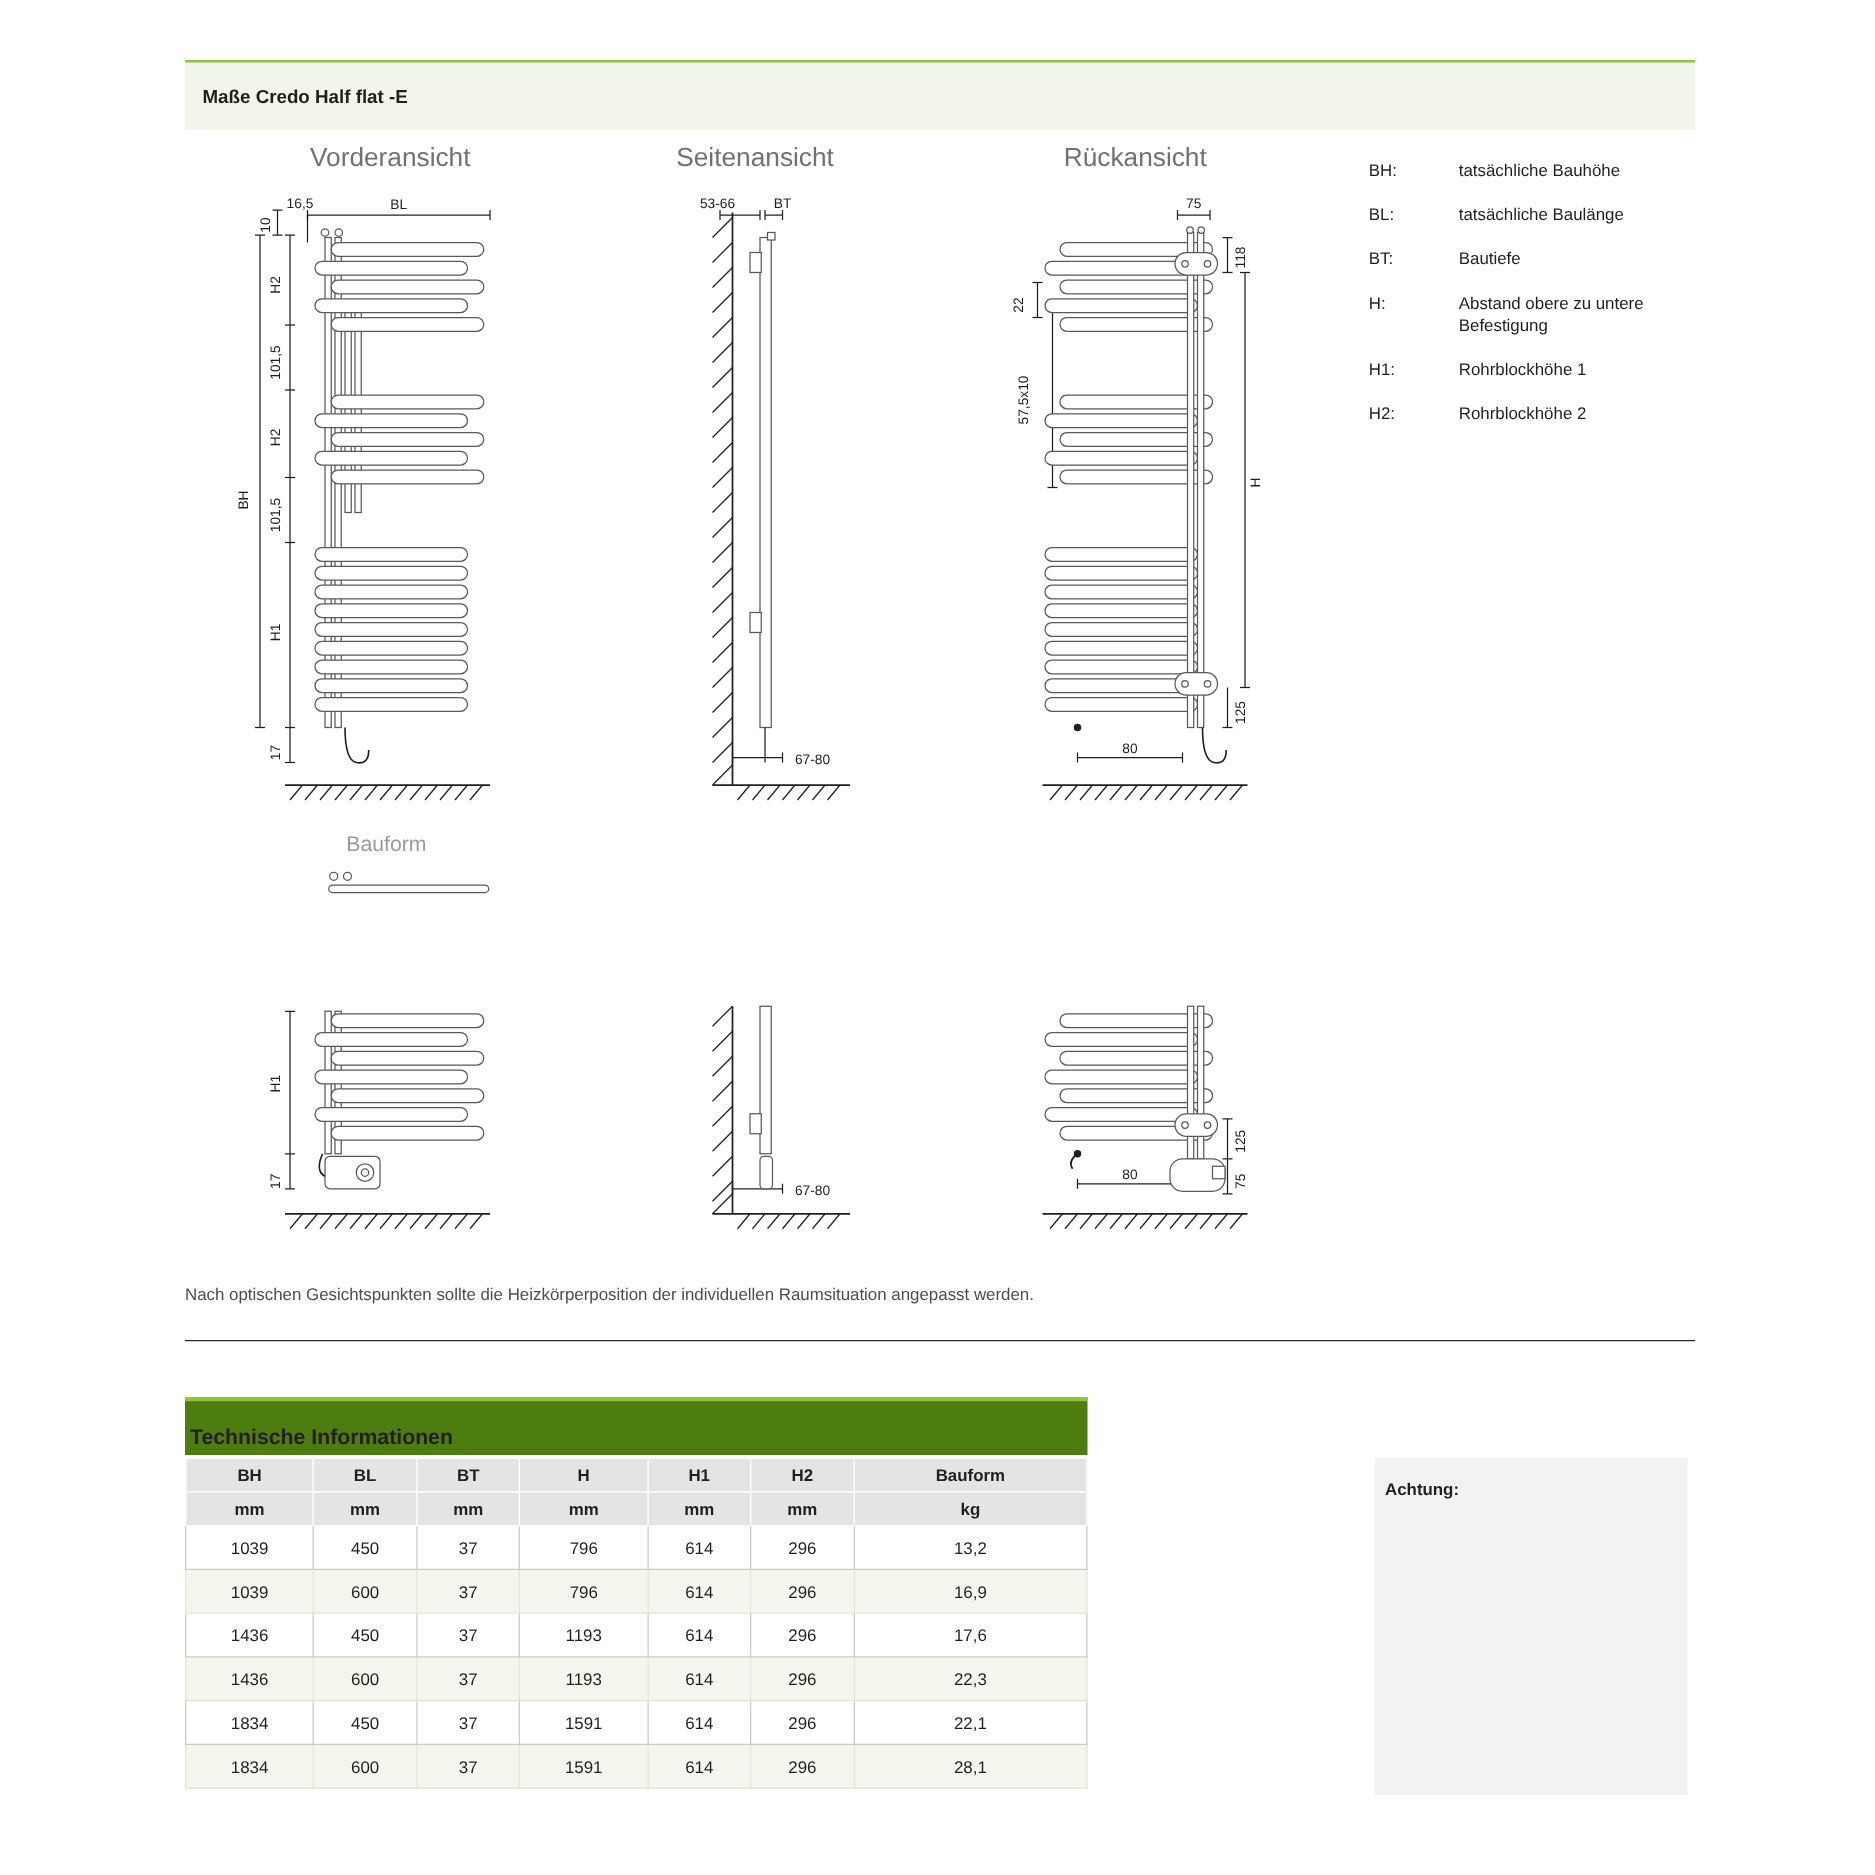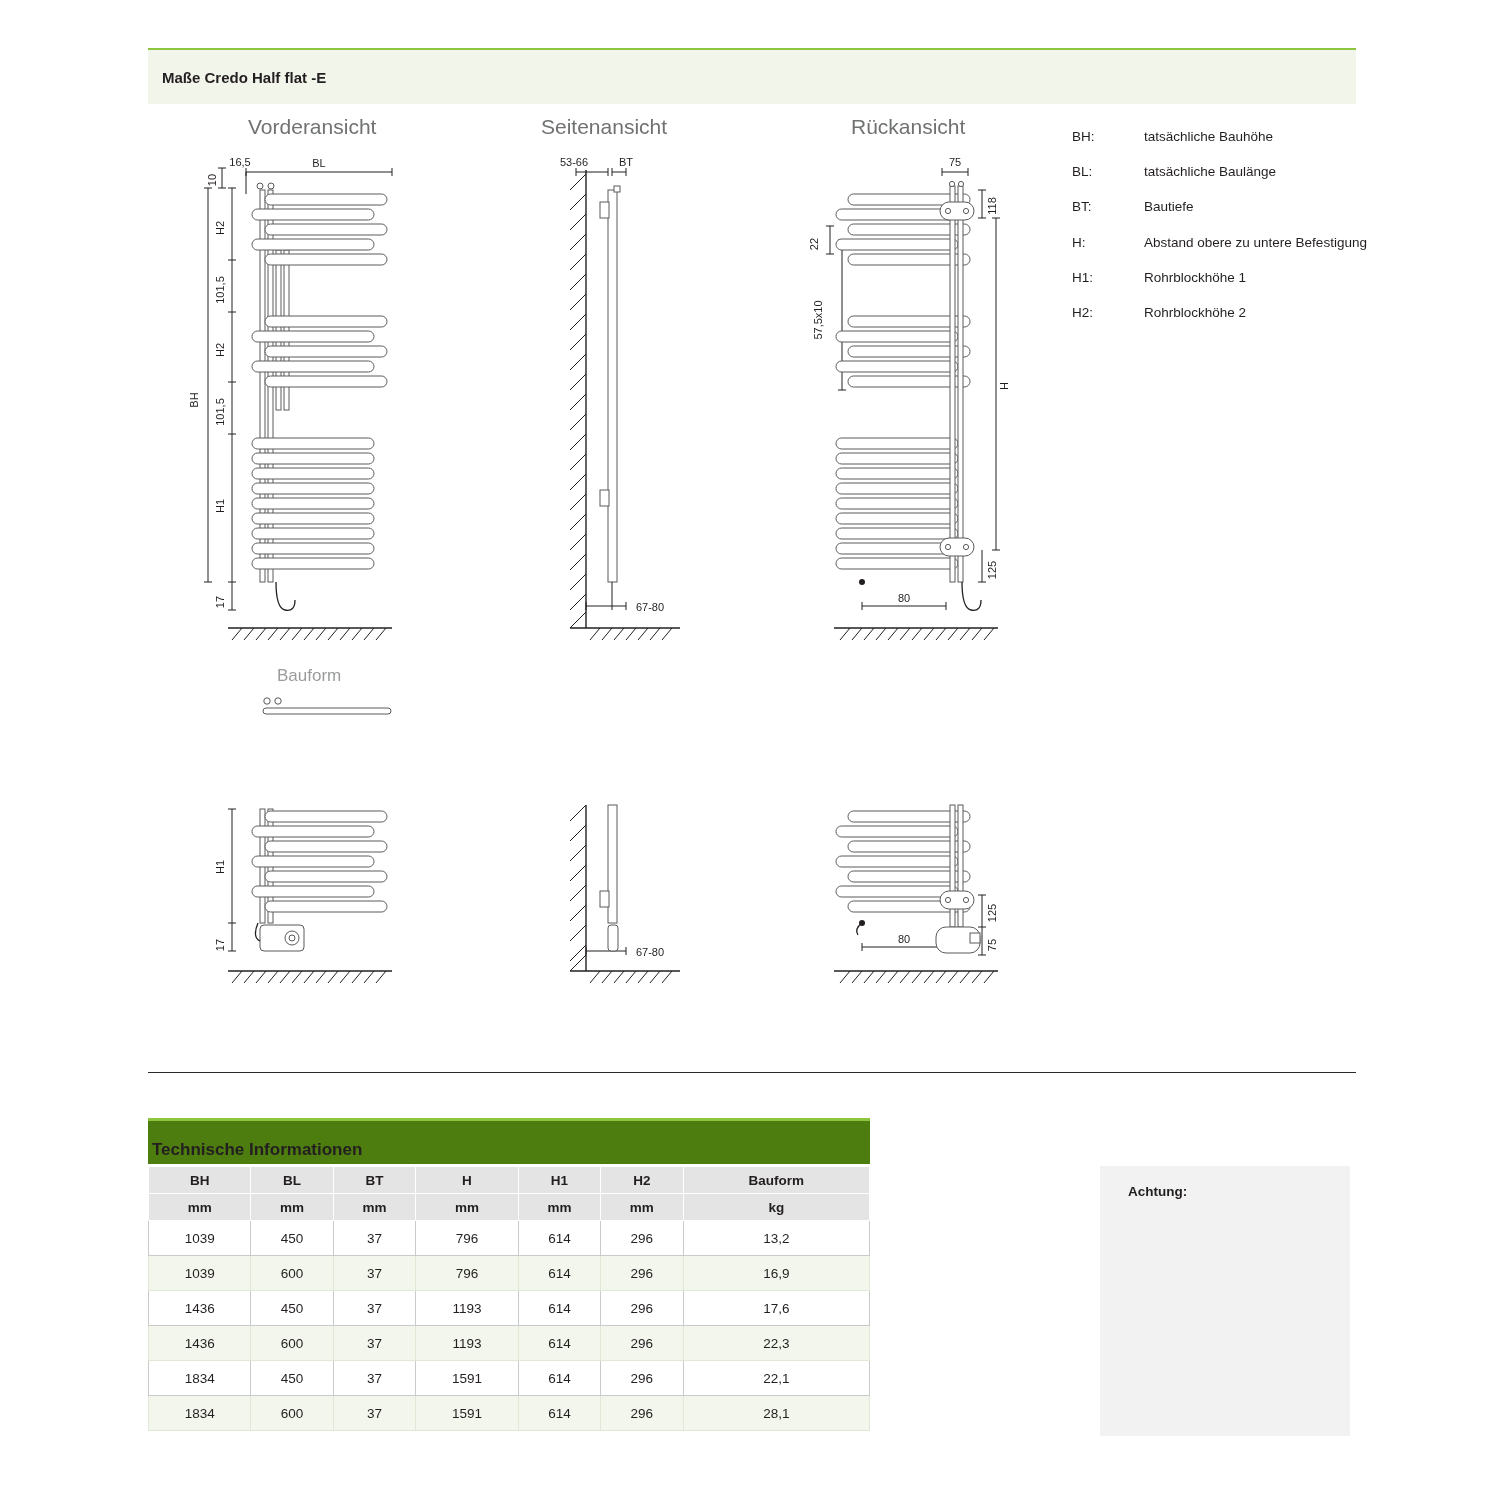--- a/index.html
+++ b/index.html
@@ -31,21 +31,21 @@
      background:#4d7c0f;border-top:3px solid #8cc63e;font-size:17px;padding-left:4px;align-items:flex-end;padding-bottom:4px;}
 
   .view-title{
     position:absolute;font-size:21px;color:#6f7271;
   }
   .bauform-title{position:absolute;font-size:17px;color:#9a9c9b;}
 
   
   .legend{position:absolute;left:1072px;top:128px;width:300px;font-size:13.5px;color:#231f20;}
   .legend-row{display:flex;margin-bottom:17px;line-height:1.35;}
-  .legend-key{width:72px;flex:none;}
+  .legend-key{width:72px;flex:none;margin-left:23px;}
   .legend-val{flex:1;}
 
   
   .note{position:absolute;left:148px;top:1028px;width:1200px;font-size:13.5px;color:#4d4d4d;}
 
   
   .divider{position:absolute;left:148px;top:1072px;width:1208px;height:1px;background:#2b2b2b;}
 
   
   .tbl{position:absolute;left:148px;top:1166px;width:722px;border-collapse:collapse;font-size:13.5px;}
@@ -61,21 +61,21 @@
   .tbl tbody tr:nth-child(odd) td{background:#ffffff;}
   .tbl tbody tr:nth-child(even) td{background:#f2f6ec;}
   .tbl tbody td{border:1px solid #c9cbc9;}
   .tbl tbody tr:nth-child(even) td{border:1px solid #dfe7d5;}
 
   
   .achtung{
     position:absolute;left:1100px;top:1166px;width:250px;height:270px;
     background:#f1f2f1;
     font-size:13.5px;line-height:1.55;
-    padding:16px 28px;box-sizing:border-box;
+    padding:16px 8px;box-sizing:border-box;
   }
   .achtung b{display:block;margin-bottom:4px;}
 
   
   svg{position:absolute;}
   .dimtxt{font-family:"Liberation Sans",sans-serif;font-size:11px;fill:#231f20;}
 </style>
 </head>
 <body>
 
@@ -507,20 +507,21 @@
       <rect x="136" y="132" width="44" height="26" rx="10"></rect>
       <rect x="170" y="138" width="10" height="10"></rect>
     </g>
     <circle cx="62" cy="128" r="3" fill="#231f20"></circle>
     <path d="M62 128 q-8 6 -4 12" stroke="#231f20" fill="none" stroke-width="1.3"></path>
     <text class="dimtxt" x="196" y="118" transform="rotate(-90 196 118)" text-anchor="middle">125</text>
     <text class="dimtxt" x="196" y="150" transform="rotate(-90 196 150)" text-anchor="middle">75</text>
     <text class="dimtxt" x="104" y="148" text-anchor="middle">80</text>
   </svg>
 
+  <div class="note">Nach optischen Gesichtspunkten sollte die Heizkörperposition der individuellen Raumsituation angepasst werden.</div>
   <div class="divider"></div>
 
   <div class="sec-head head-tech">
     <span>Technische Informationen</span>
   </div>
 
   <table class="tbl">
     <thead>
       <tr>
         <th>BH</th>

